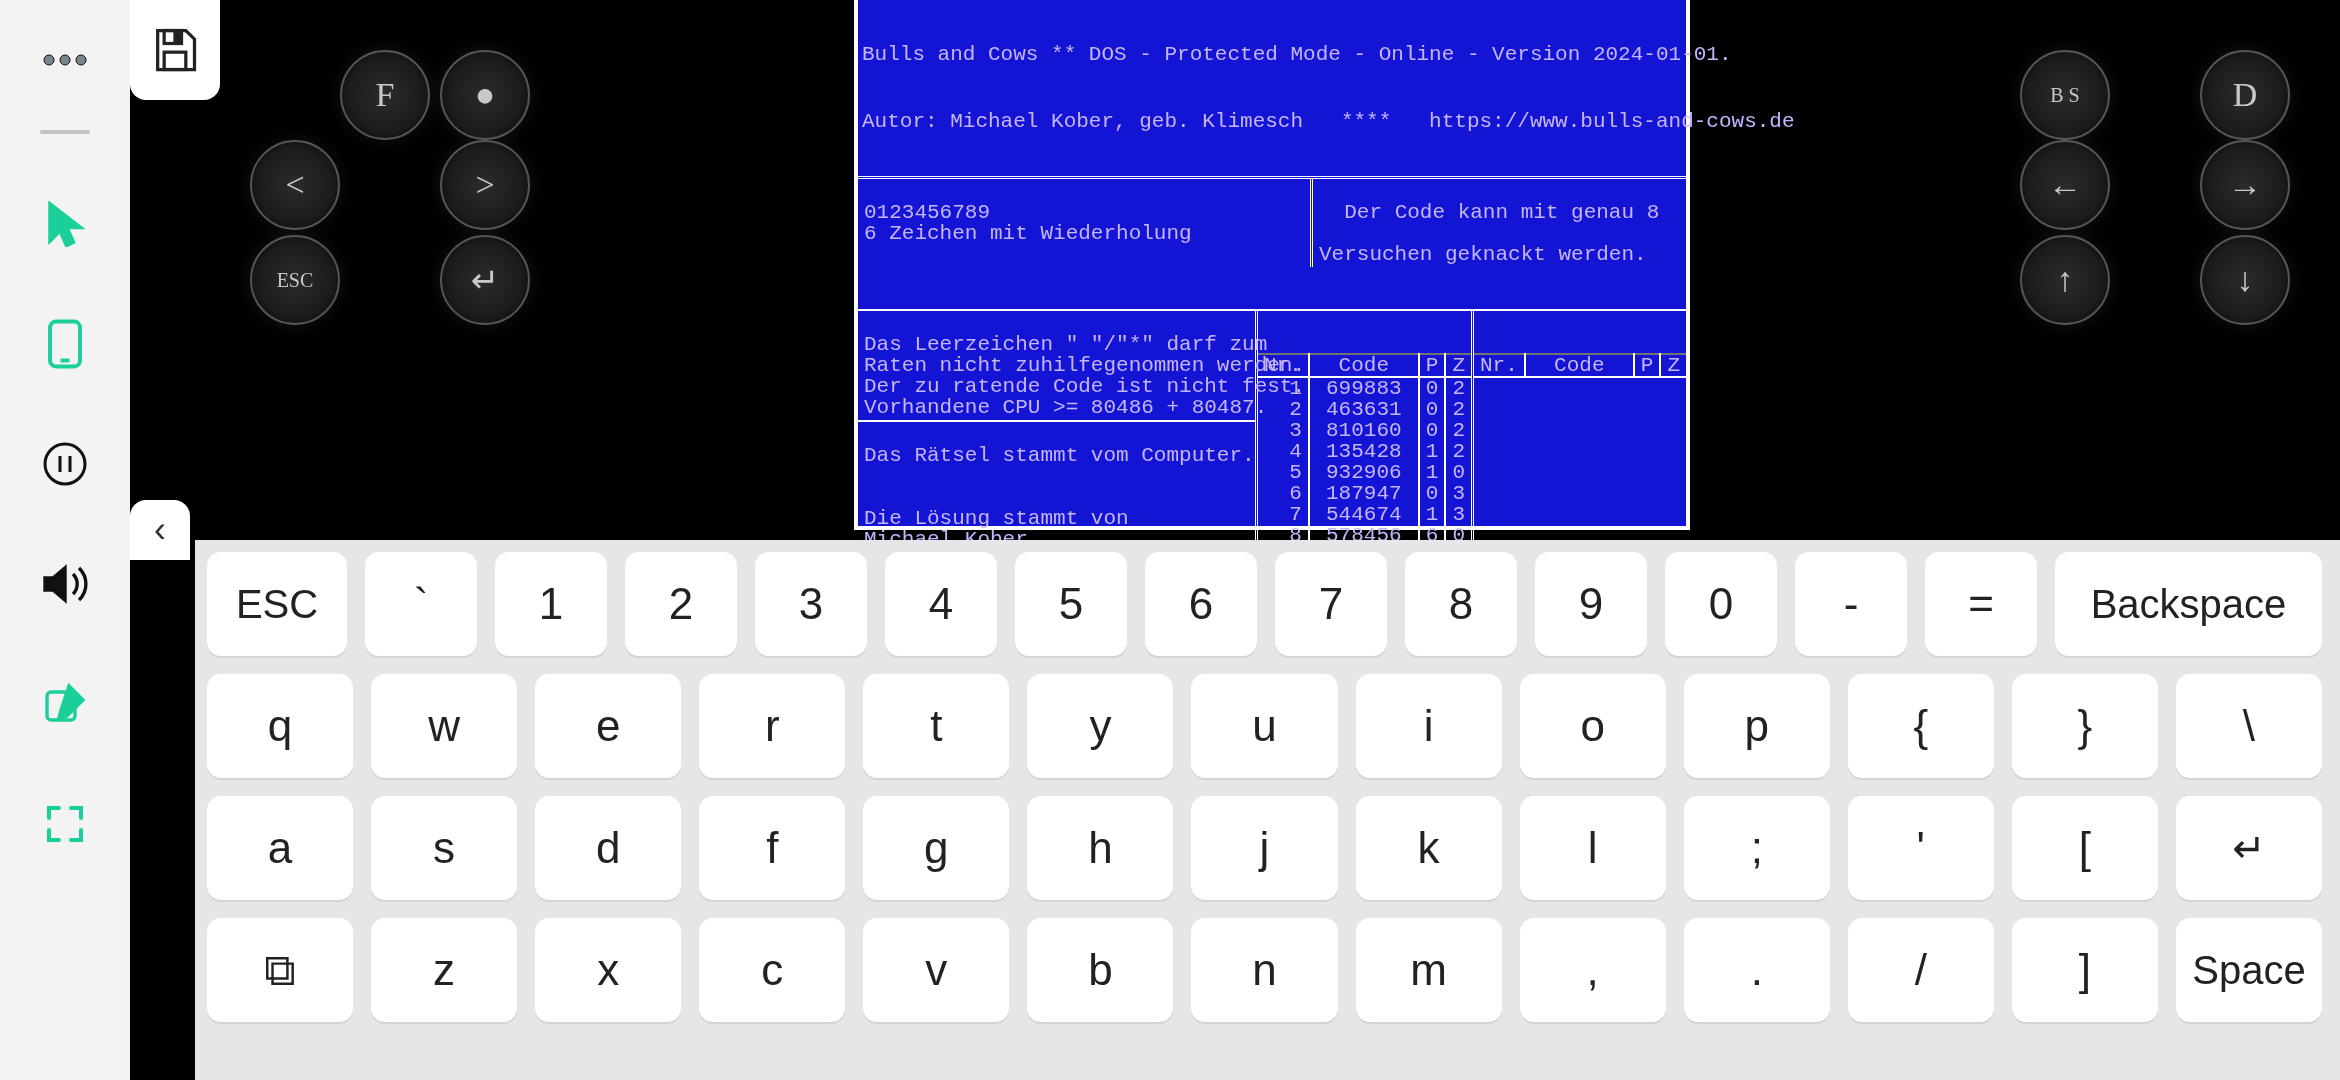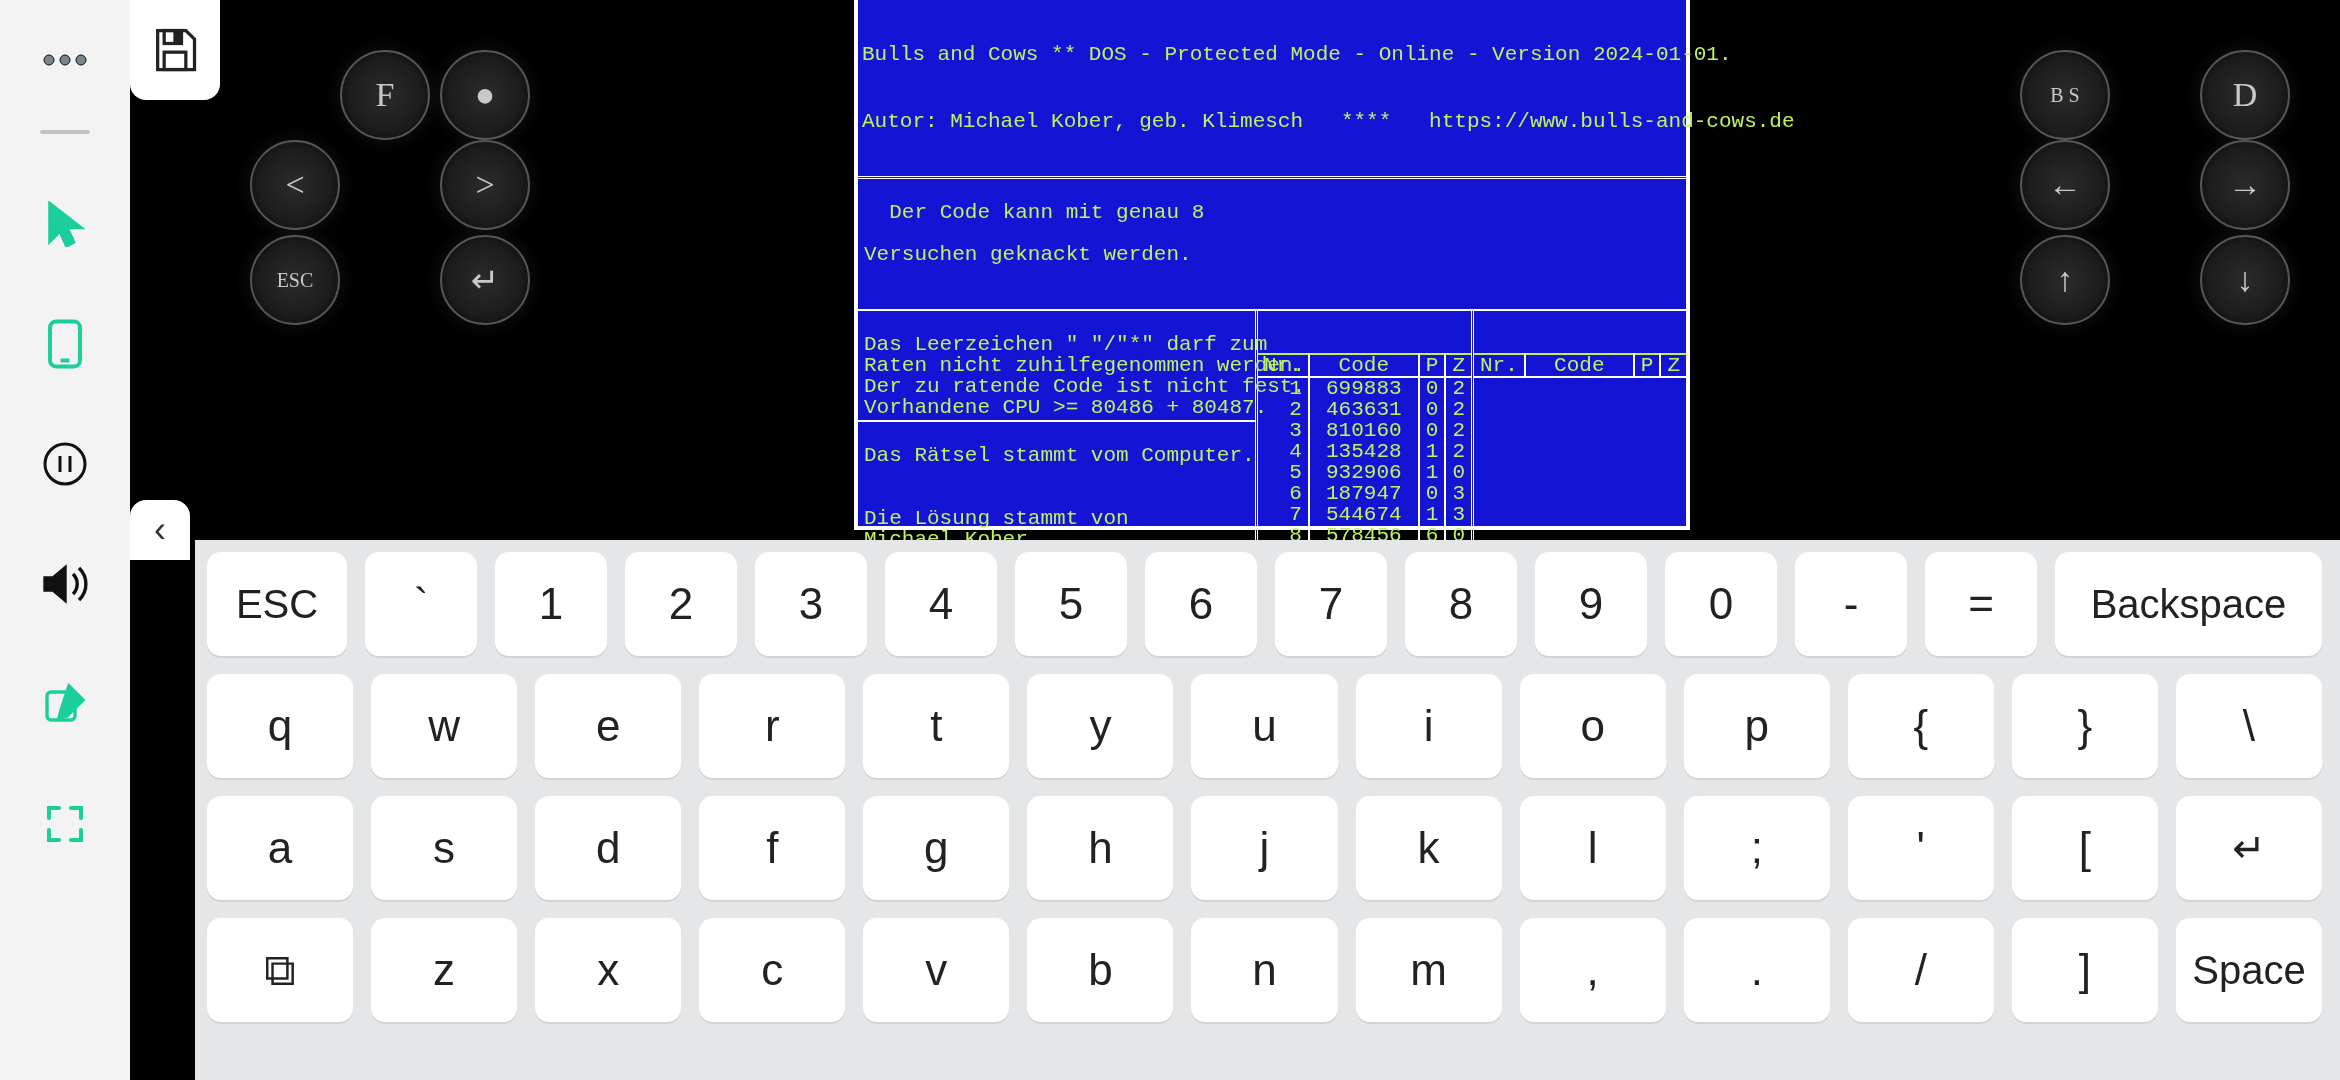--- a/index.html
+++ b/index.html
@@ -36,31 +36,31 @@
     background:radial-gradient(circle at center,#2b2b2b 0%,#1c1c1c 60%,rgba(0,0,0,0) 100%);
     border:2px solid #555; display:flex; align-items:center; justify-content:center;
     color:#c8c8c8; font-size:34px; font-family:serif;
     box-shadow:0 0 20px rgba(255,255,255,0.08);
   }
   .circle-btn.small-txt { font-size:20px; }
 
   
   .dos {
     position:absolute; left:854px; top:0; width:836px; height:530px;
-    background:#1414d4; color:#bef264; font-family:"Courier New",monospace;
+    background:#1414d4; color:#c4b5fd; font-family:"Courier New",monospace;
     font-size:21px; line-height:21px; white-space:pre;
     border:4px solid #fff; border-top:none;
   }
   .dos .hdr { text-align:center; padding:2px 4px; }
   .dos .dbl { border-top:3px double #fff; }
   .dos .row { display:flex; }
   .dos .left-col { width:398px; border-right:3px double #fff; }
   .dos .mid-col  { width:216px; border-right:3px double #fff; }
   .dos .right-col{ flex:1; }
-  .dos .thead { border-top:2px solid #bef264; border-bottom:2px solid #fff; padding:1px 0; }
+  .dos .thead { border-top:2px solid #737373; border-bottom:2px solid #fff; padding:1px 0; }
   .dos th,.dos td { border-right:2px solid #fff; padding:0 6px; text-align:right; font-weight:normal;}
   .dos table { border-collapse:collapse; width:100%; }
   .dos .status { border-top:2px solid #fff; padding:2px 6px; display:flex; justify-content:space-between;}
   .dos .ftr { position:absolute; bottom:0; left:0; right:0; }
   .dos .pad { padding:2px 6px; }
 
   
   .kbd {
     position:absolute; left:195px; right:0; top:540px; bottom:0;
     background:#e4e6e8; padding:12px 18px 18px 12px;
@@ -178,20 +178,23 @@
     <span>↑</span>
   </div>
 <div class="circle-btn" style="left:2200px; top:235px;">
     <span>↓</span>
   </div>
 
 <div class="dos">
   <div class="hdr">Bulls and Cows ** DOS - Protected Mode - Online - Version 2024-01-01.</div>
   <div class="hdr">Autor: Michael Kober, geb. Klimesch   ****   https://www.bulls-and-cows.de</div>
   <div class="row dbl" style="border-top:3px double #fff;">
+    <div class="left-col pad" style="width:455px;">
+<span>0123456789</span>
+<span style="display:block;">6 Zeichen mit Wiederholung</span></div>
     <div class="right-col pad">
   <span>Der Code kann mit genau 8</span>
   <span style="display:block;">Versuchen geknackt werden.</span></div>
   </div>
   <div class="row" style="border-top:2px solid #fff; height:310px;">
     <div class="left-col" style="width:400px; display:flex; flex-direction:column;">
       <div class="pad" style="border-bottom:2px solid #fff;">
 <span style="display:block;">Das Leerzeichen " "/"*" darf zum</span><span style="display:block;">Raten nicht zuhilfegenommen werden.</span><span style="display:block;">Der zu ratende Code ist nicht fest.</span><span style="display:block;">Vorhandene CPU &gt;= 80486 + 80487.</span></div>
       <div class="pad" style="border-bottom:2px solid #fff;">
 <span style="display:block;">Das Rätsel stammt vom Computer.</span>

